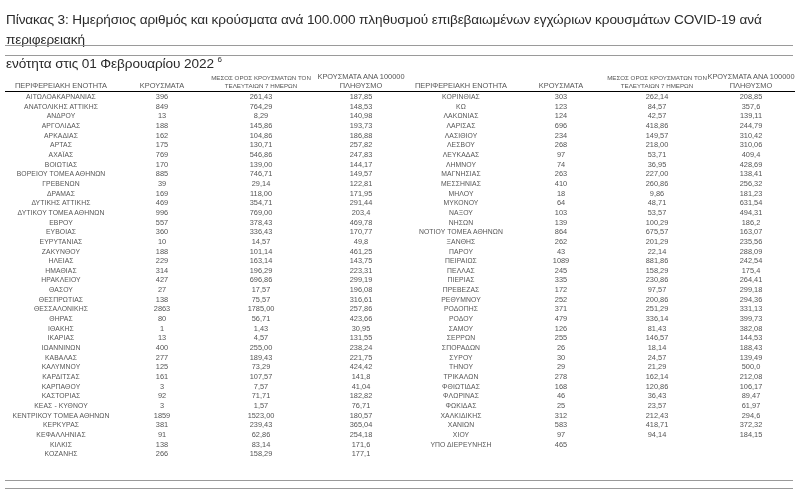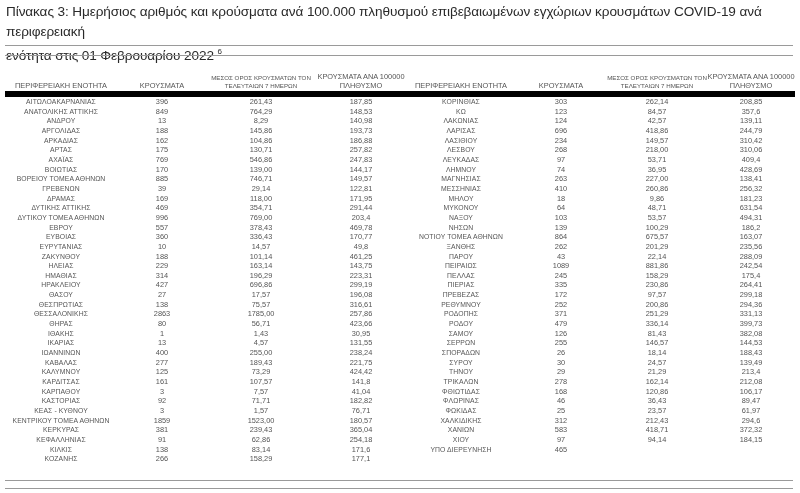--- a/index.html
+++ b/index.html
@@ -1,22 +1,22 @@
 <!DOCTYPE html>
 <html><head>
   <meta charset="utf-8">
   <style>
     html, body { margin: 0; padding: 0; background: #ffffff; }
     body { width: 800px; height: 493px; overflow: hidden; position: relative; font-family: "Liberation Sans", sans-serif; color: #222; }
-    .title { position: absolute; left: 6px; top: 2px; width: 790px; font-size: 13.6px; line-height: 20px; color: #2a2a2a; letter-spacing: -0.1px; }
+    .title { position: absolute; left: 6px; top: 10px; width: 790px; font-size: 13.6px; line-height: 20px; color: #2a2a2a; letter-spacing: -0.1px; }
     .title sup { font-size: 8px; vertical-align: super; }
     .rule { position: absolute; left: 5px; width: 788px; height: 0; border-top: 1px solid #9a9a9a; }
     .table-wrap { position: absolute; left: 5px; top: 62px; width: 790px; }
     table { border-collapse: collapse; width: 790px; table-layout: fixed; }
-    th { font-weight: normal; color: #555; font-size: 6.2px; text-align: center; vertical-align: bottom; padding: 0 0 1px 0; line-height: 8px; border-bottom: 6px solid #000000; }
+    th { font-weight: normal; color: #555; font-size: 6.2px; text-align: center; vertical-align: bottom; padding: 0 0 1px 0; line-height: 8px; border-bottom: 1px solid #000000; }
     th.big { font-size: 7.4px; line-height: 9px; }
     td { font-size: 7.4px; color: #555; text-align: center; height: 9.65px; line-height: 9.65px; padding: 0; white-space: nowrap; }
     td.name { font-size: 6.8px; letter-spacing: 0.1px; }
     .c1 { width: 112px; } .c2 { width: 90px; } .c3 { width: 108px; } .c4 { width: 92px; }
     .c5 { width: 108px; } .c6 { width: 92px; } .c7 { width: 100px; } .c8 { width: 88px; }
   </style>
 </head>
 <body>
 
 <div class="title">
@@ -334,21 +334,21 @@
           <td>139,49</td>
         </tr>
         <tr>
           <td class="name">ΚΑΛΥΜΝΟΥ</td>
           <td>125</td>
           <td>73,29</td>
           <td>424,42</td>
           <td class="name">ΤΗΝΟΥ</td>
           <td>29</td>
           <td>21,29</td>
-          <td>213,4</td>
+          <td>500,0</td>
         </tr>
         <tr>
           <td class="name">ΚΑΡΔΙΤΣΑΣ</td>
           <td>161</td>
           <td>107,57</td>
           <td>141,8</td>
           <td class="name">ΤΡΙΚΑΛΩΝ</td>
           <td>278</td>
           <td>162,14</td>
           <td>212,08</td>

